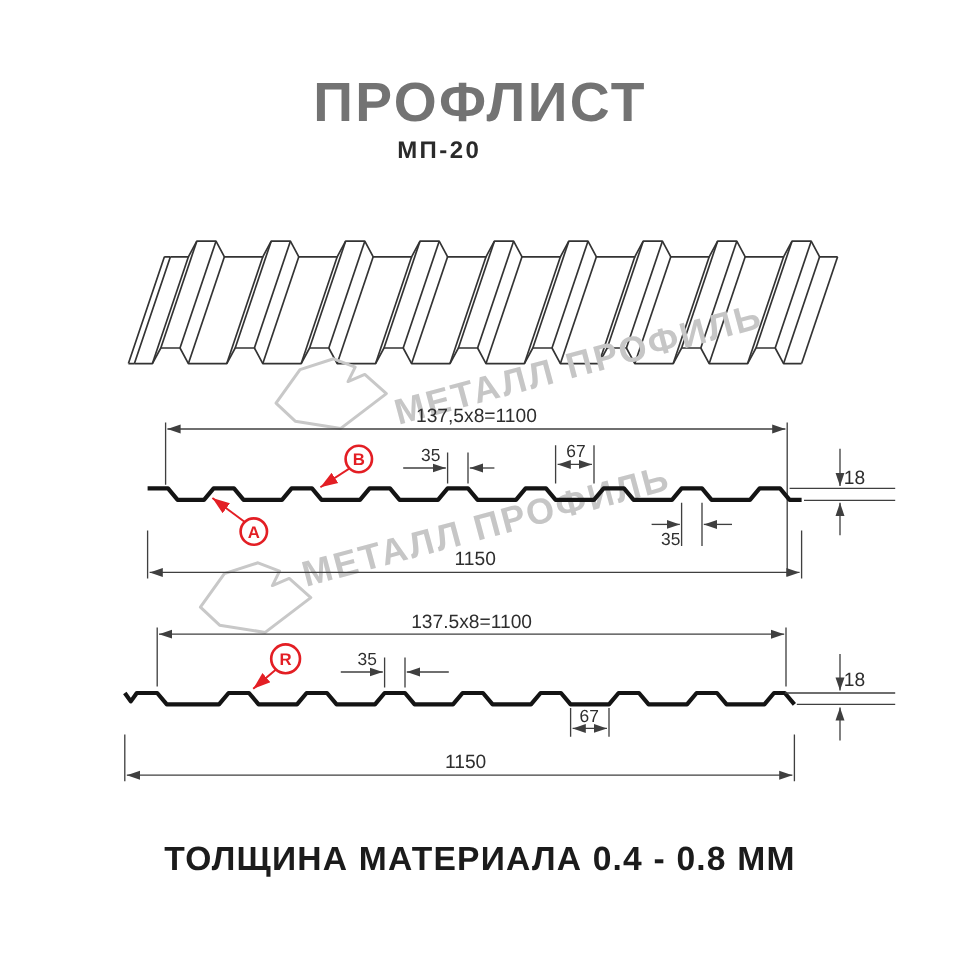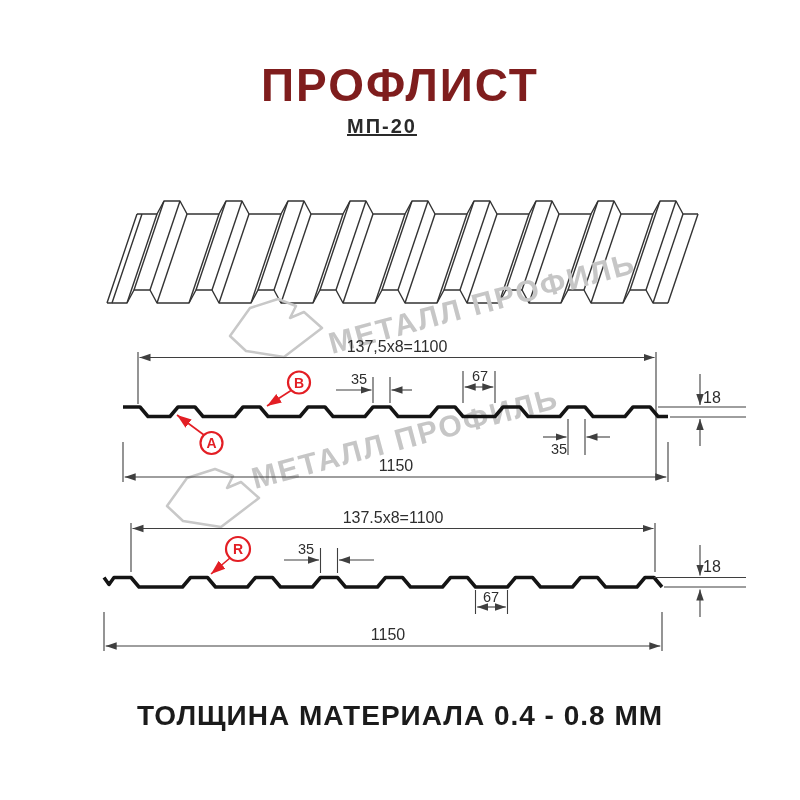--- a/index.html
+++ b/index.html
@@ -1,21 +1,21 @@
 <!DOCTYPE html>
 <html><head>
 <meta charset="utf-8">
 <style>
   html,body{margin:0;padding:0;background:#ffffff;}
   .page{position:relative;width:800px;height:800px;background:#ffffff;overflow:hidden;
         font-family:"Liberation Sans",sans-serif;}
   .title{position:absolute;left:0;top:58px;width:800px;text-align:center;
-         font-size:46px;font-weight:bold;letter-spacing:2px;color:#7f1d1d;}
-  .subtitle{position:absolute;left:16px;top:115px;width:732px;text-align:center;
-         font-size:20px;font-weight:600;letter-spacing:2px;color:#2a2a2a;text-decoration:underline;}
+         font-size:46px;font-weight:bold;letter-spacing:2px;color:#737373;}
+  .subtitle{position:absolute;left:0;top:115px;width:732px;text-align:center;
+         font-size:20px;font-weight:600;letter-spacing:2px;color:#2a2a2a;}
   .footer{position:absolute;left:0;top:700px;width:800px;text-align:center;
          font-size:28px;font-weight:600;letter-spacing:1px;color:#1b1b1b;}
   svg{position:absolute;left:0;top:0;}
   .dim{stroke:#3f3f3f;stroke-width:1.1;fill:none;}
   .dimtext{fill:#2e2e2e;font-size:16px;font-family:"Liberation Sans",sans-serif;}
   .dimtext.small{font-size:14.5px;}
   .profile{stroke:#141414;stroke-width:3.5;fill:none;stroke-linejoin:round;}
   .sheet3d{stroke:#333333;stroke-width:1.4;fill:none;stroke-linejoin:round;}
   .wm{fill:none;stroke:#c8c8c8;stroke-width:2.5;stroke-linejoin:round;}
   .wmtext{fill:#c6c6c6;font-size:30px;font-weight:bold;letter-spacing:2px;

